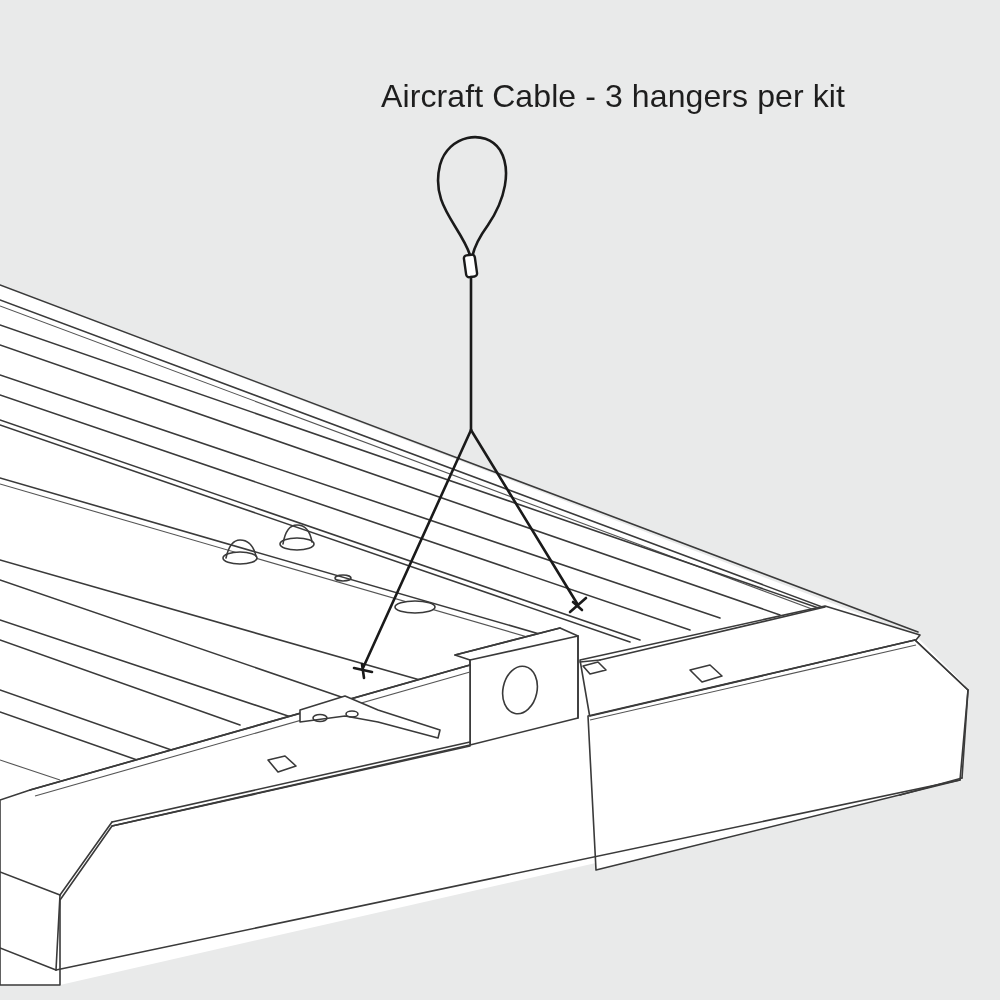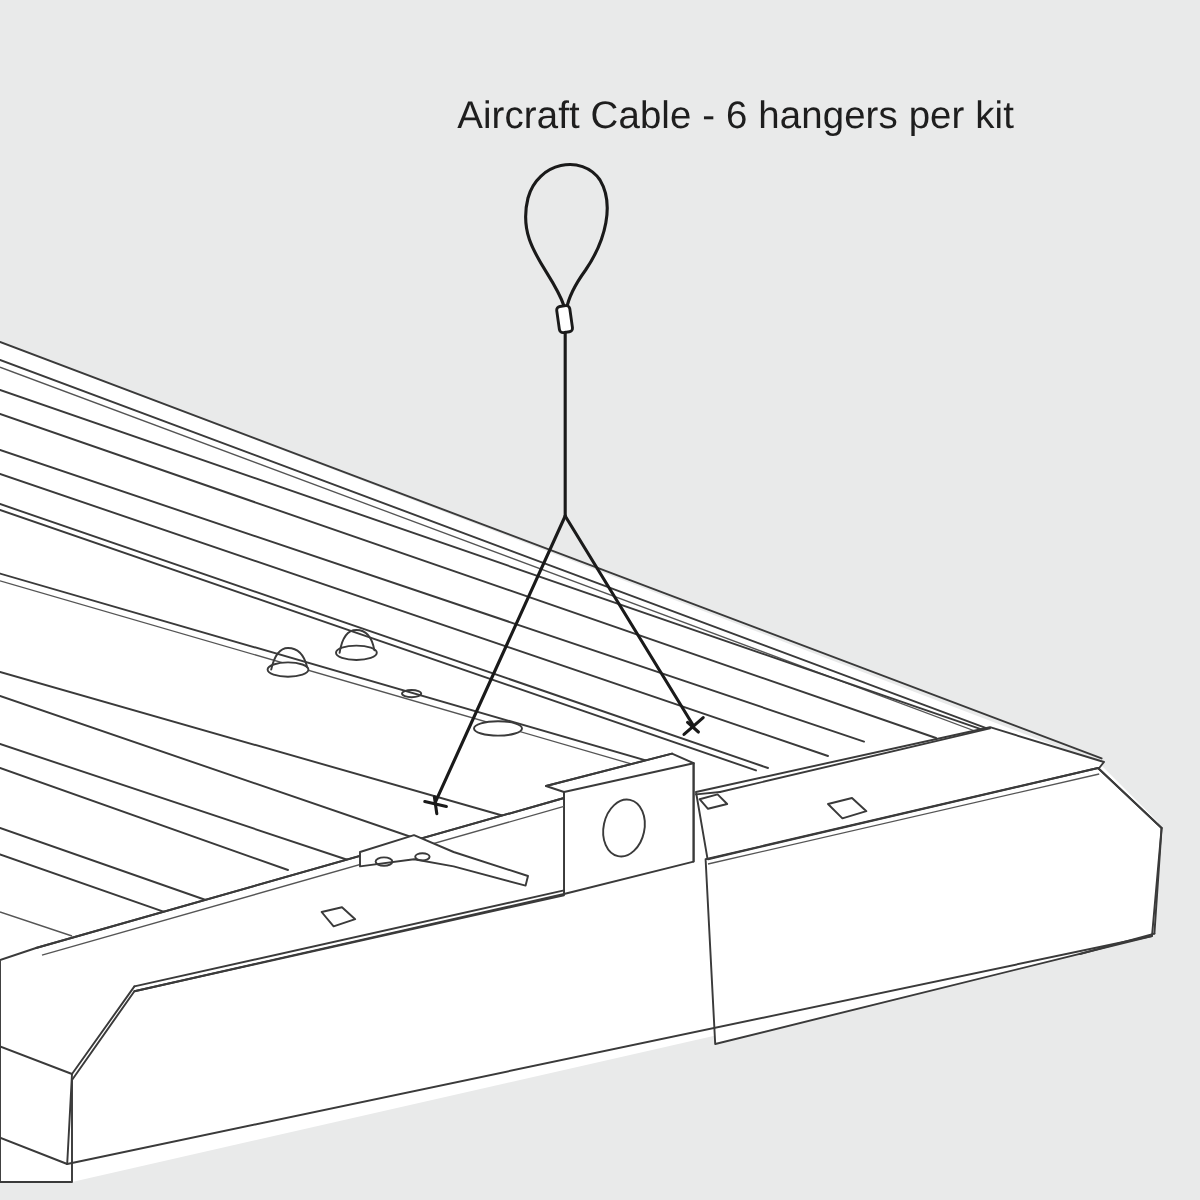--- a/index.html
+++ b/index.html
@@ -110,14 +110,14 @@
         <line class="cable" x1="354" y1="668" x2="372" y2="672"></line>
         <line class="cable" x1="362" y1="664" x2="364" y2="678"></line>
       </g>
       <g>
         <line class="cable" x1="570" y1="612" x2="586" y2="598"></line>
         <line class="cable" x1="573" y1="602" x2="582" y2="610"></line>
       </g>
     </g>
   </svg>
 
-  <div class="callout">Aircraft Cable - 6 hangers per kit</div>
+  <div class="callout">Aircraft Cable - 3 hangers per kit</div>
 </div>
 
 </body></html>

